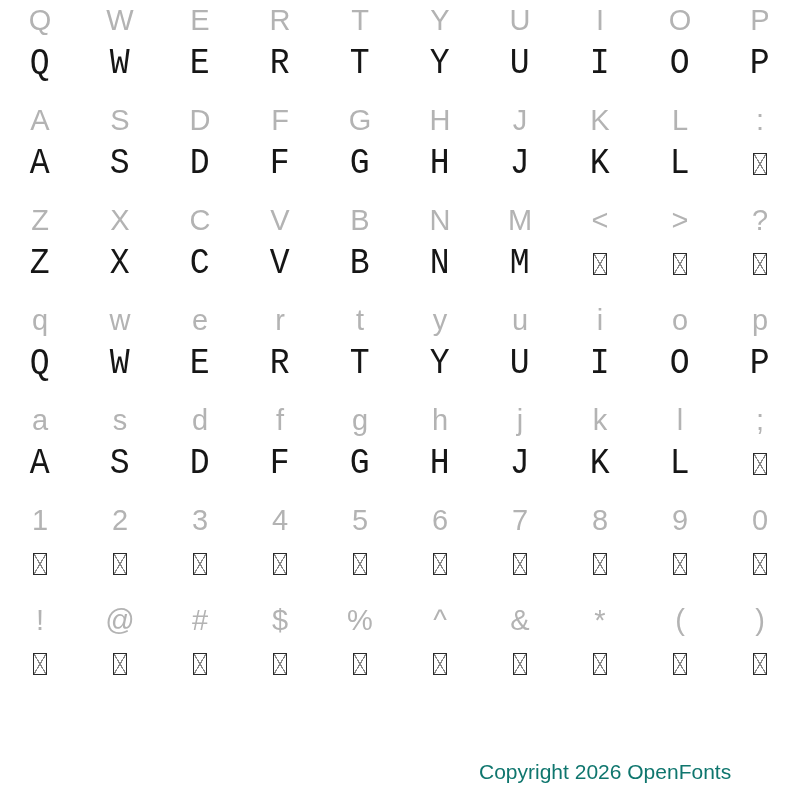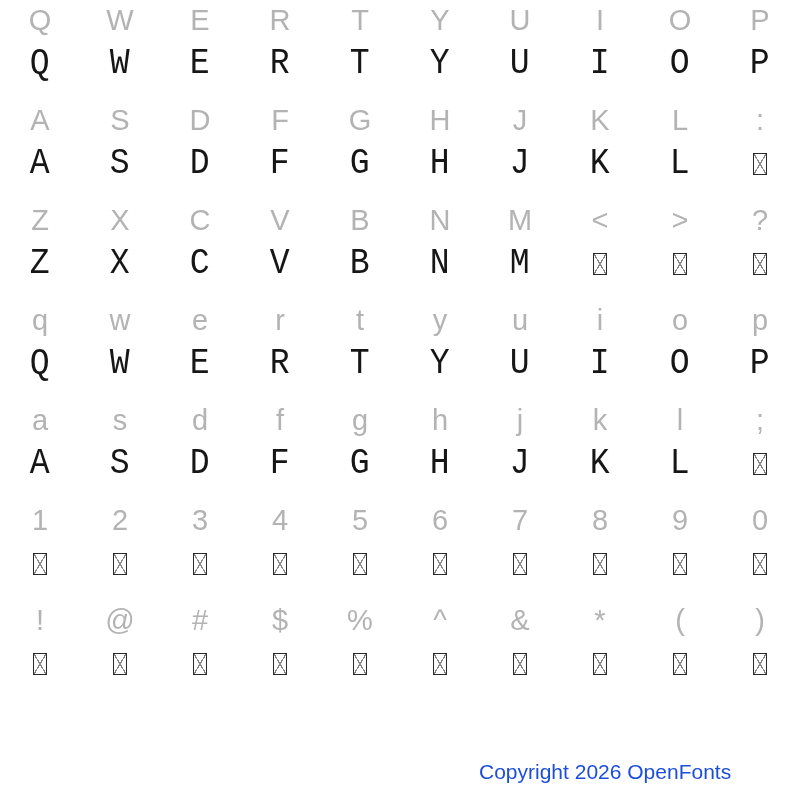--- a/index.html
+++ b/index.html
@@ -69,21 +69,21 @@
         #8a8a8a calc(50% + 0.6px),
         transparent calc(50% + 0.6px));
   }
   .footer {
     position: absolute;
     left: 479px;
     top: 759px;
     font-family: "Liberation Sans", sans-serif;
     font-size: 21px;
     line-height: 25px;
-    color: #1d4ed8;
+    color: #0f766e;
     white-space: nowrap;
   }
 </style>
 </head>
 <body>
 
 <div class="sheet">
   <div class="grid" id="grid">
       <div class="char-row">
         <div class="ref-line">

